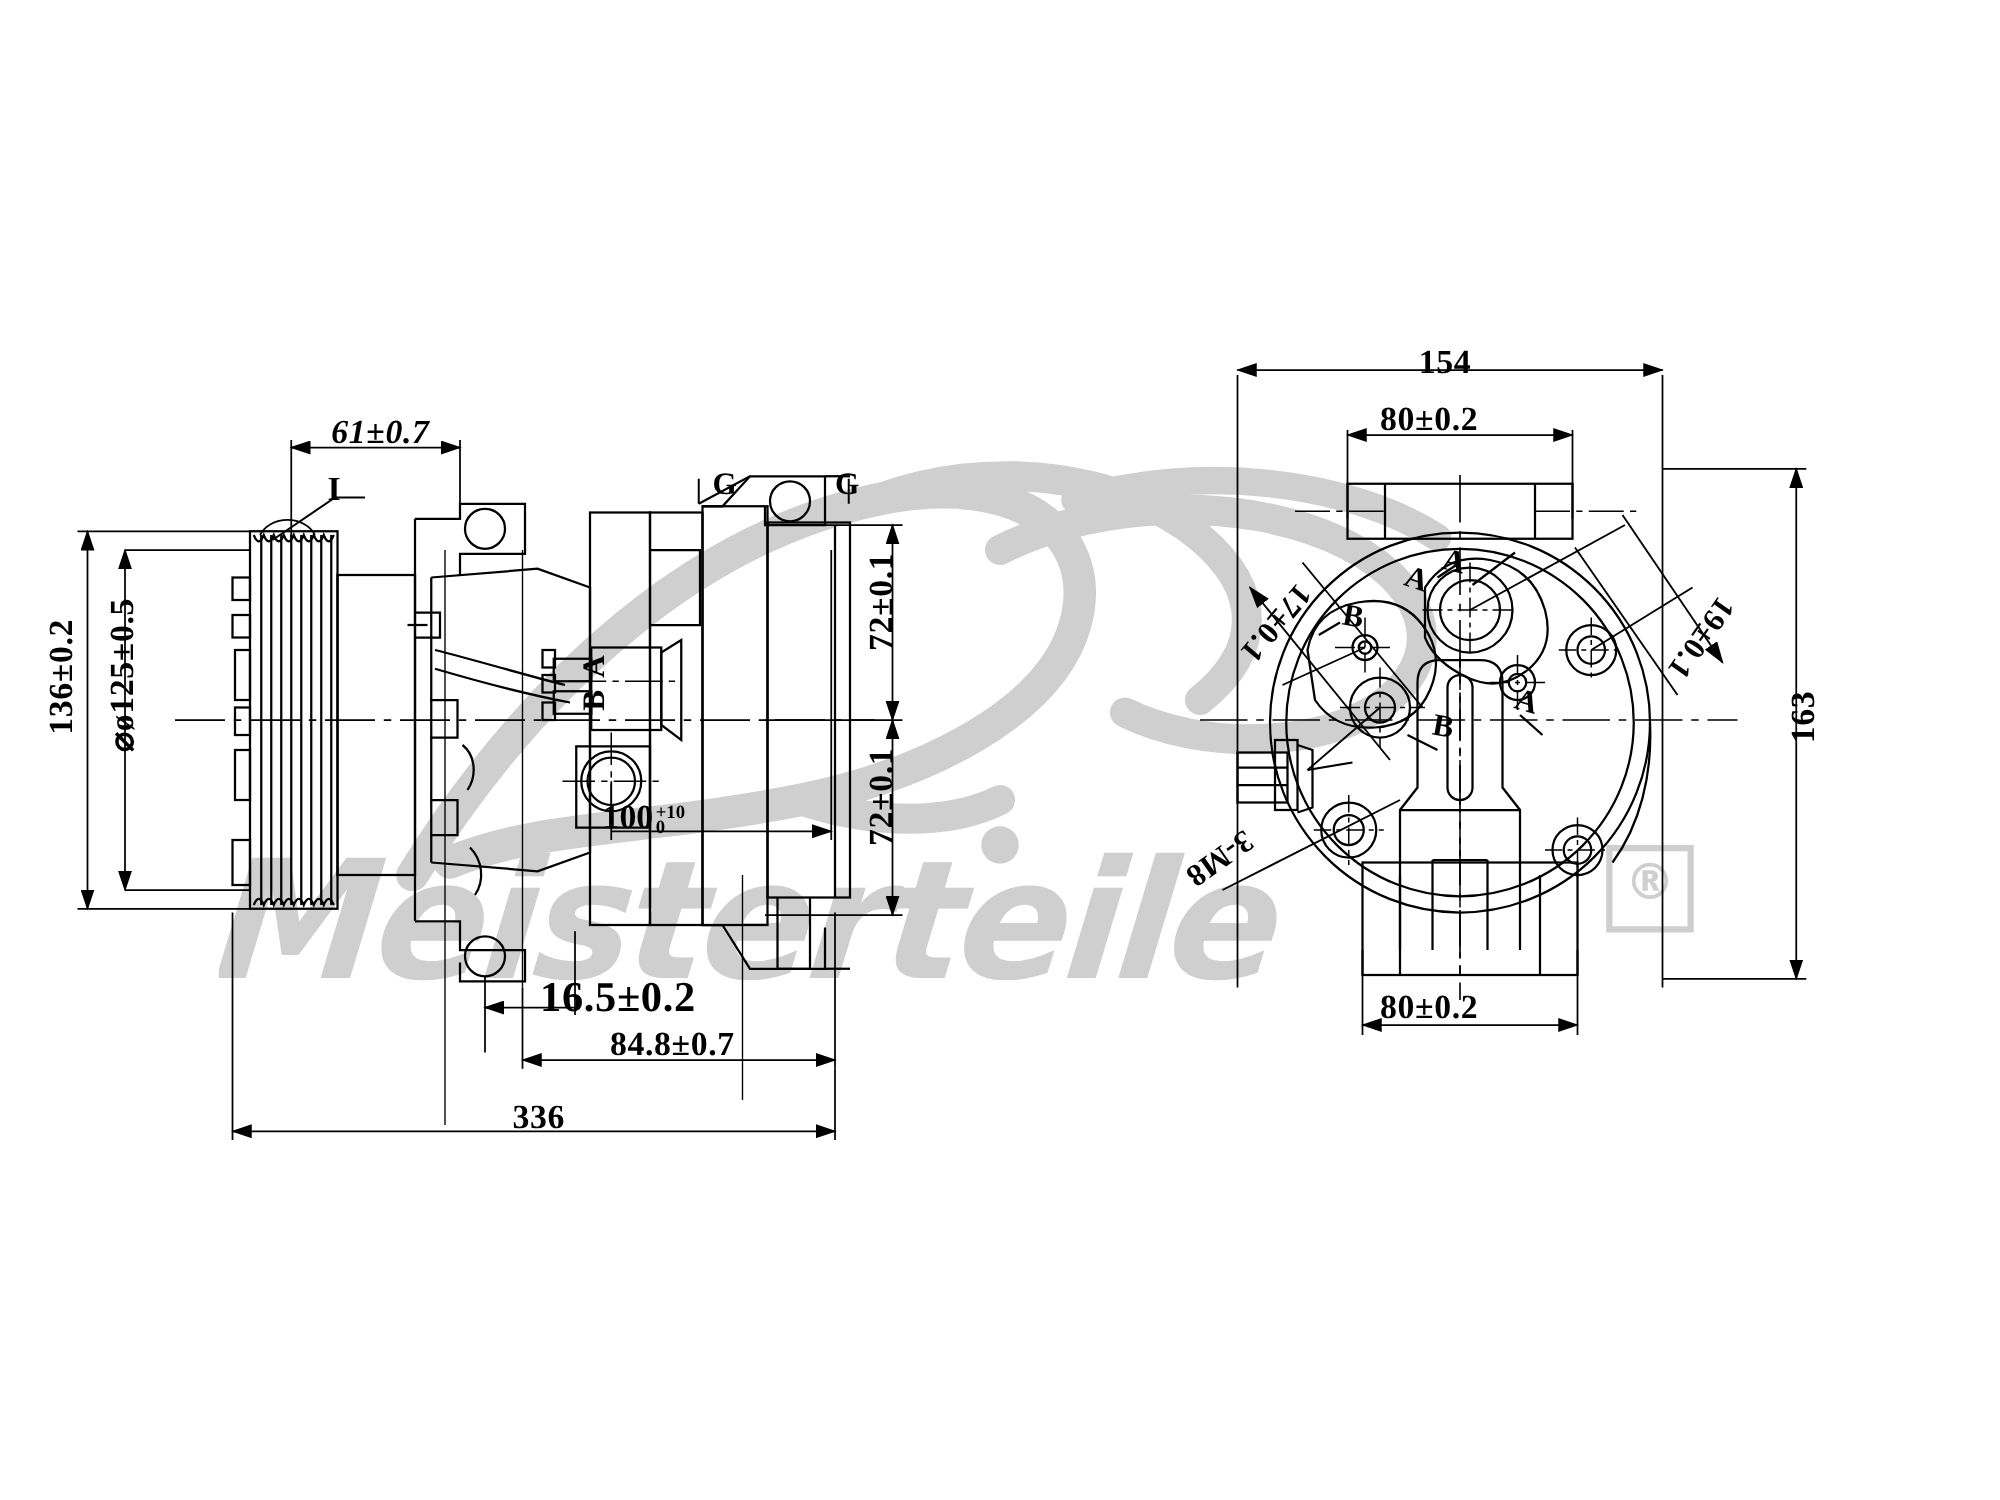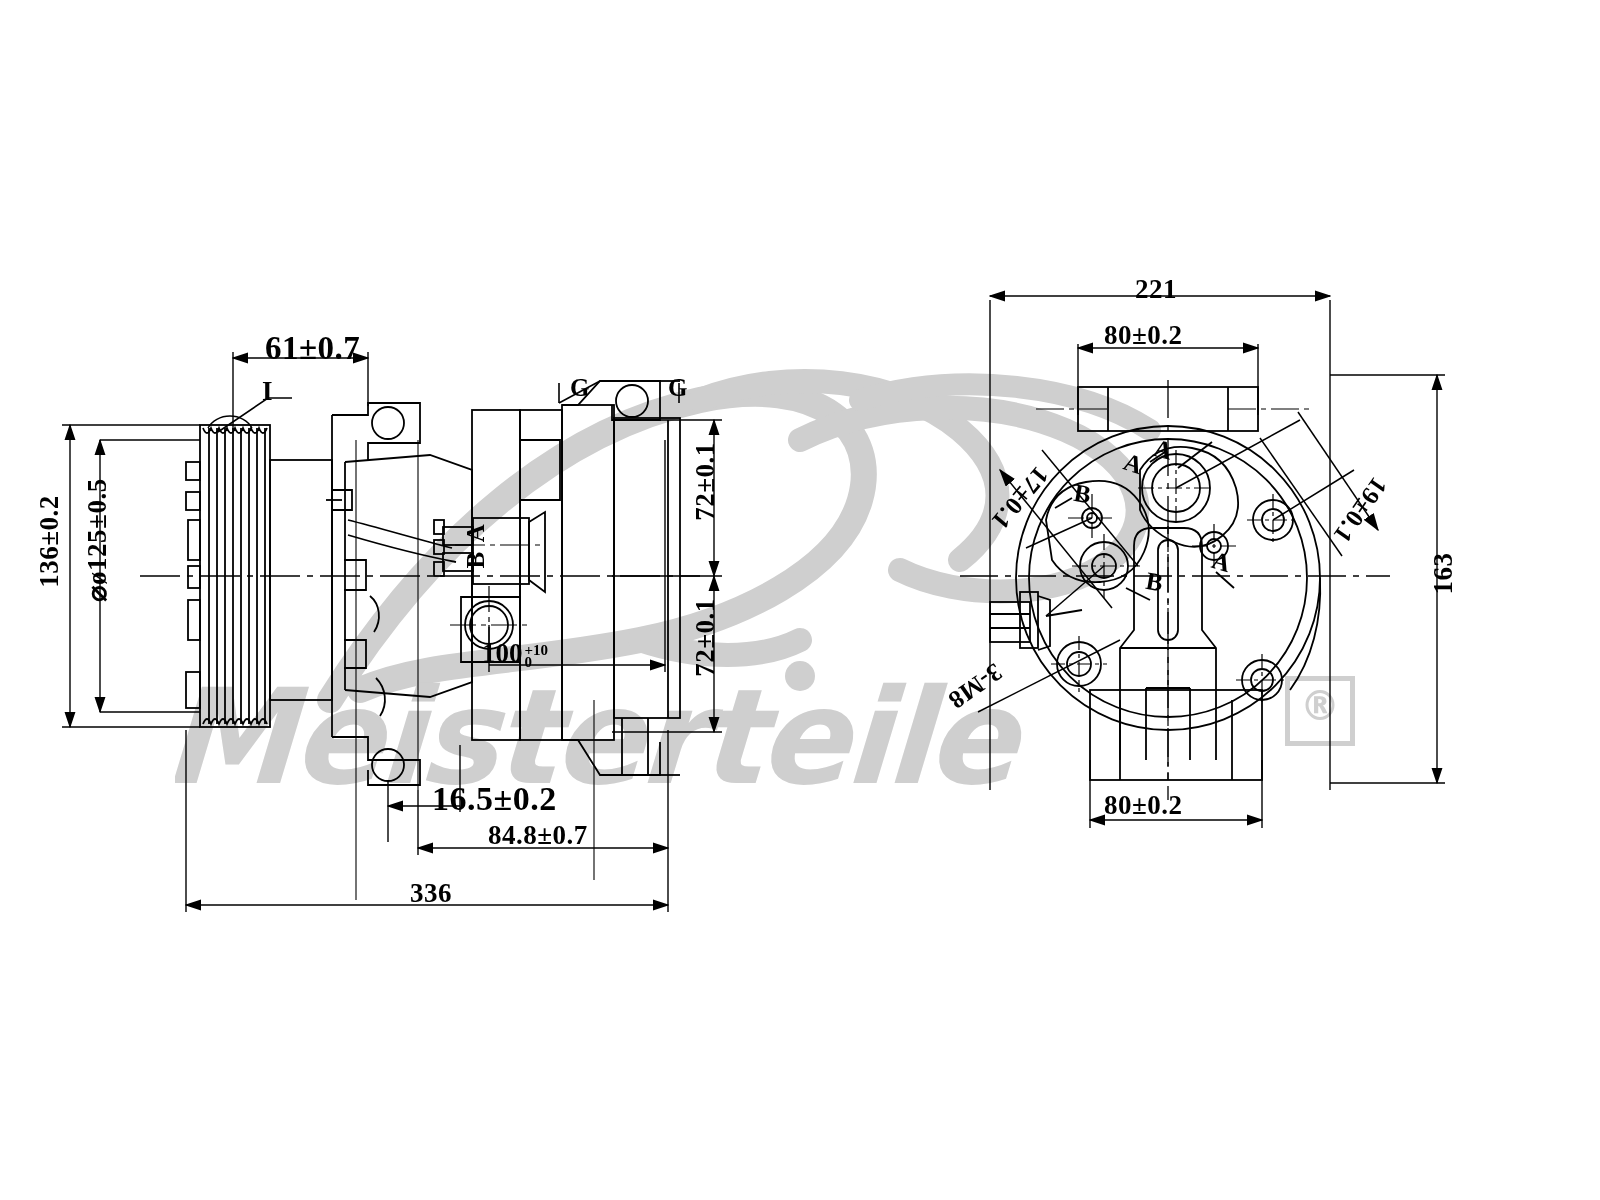--- a/index.html
+++ b/index.html
@@ -318,21 +318,21 @@
       <line x1="1260" y1="438" x2="1342" y2="556"></line>
       <line x1="1176" y1="488" x2="1300" y2="420"></line>
       <line x1="1273" y1="520" x2="1354" y2="470"></line>
 
       <line x1="978" y1="712" x2="1120" y2="640"></line>
     </g>
 
     </g>
   </svg>
 
-  <div class="dimtxt" style="position:absolute;left:265px;top:330px;font-size:33px;">61±0.7</div>
+  <div class="dimtxt" style="position:absolute;left:265px;top:330px;font-size:27px;font-style:italic;">61±0.7</div>
 
   <div class="dimtxt" style="position:absolute;left:-16px;top:526px;font-size:27px;width:130px;text-align:center;
               transform:rotate(-90deg);">136±0.2</div>
 
   <div class="dimtxt" style="position:absolute;left:22px;top:524px;font-size:27px;width:150px;text-align:center;
               transform:rotate(-90deg);">
     <span>⌀</span><span>ø125±0.5</span>
   </div>
 
   <div class="dimtxt" style="position:absolute;left:640px;top:466px;font-size:27px;width:130px;text-align:center;
@@ -357,21 +357,21 @@
   <div class="dimtxt" style="position:absolute;left:262px;top:376px;font-size:27px;">I</div>
 
   <div class="dimtxt" style="position:absolute;left:459px;top:519px;font-size:25px;width:34px;text-align:center;
               transform:rotate(-90deg);">A</div>
   <div class="dimtxt" style="position:absolute;left:459px;top:546px;font-size:25px;width:34px;text-align:center;
               transform:rotate(-90deg);">B</div>
 
   <div class="dimtxt" style="position:absolute;left:570px;top:374px;font-size:25px;">G</div>
   <div class="dimtxt" style="position:absolute;left:668px;top:374px;font-size:25px;">G</div>
 
-  <div class="dimtxt" style="position:absolute;left:1135px;top:274px;font-size:27px;">221</div>
+  <div class="dimtxt" style="position:absolute;left:1135px;top:274px;font-size:27px;">154</div>
 
   <div class="dimtxt" style="position:absolute;left:1104px;top:320px;font-size:27px;">80±0.2</div>
 
   <div class="dimtxt" style="position:absolute;left:1398px;top:558px;font-size:27px;width:90px;text-align:center;
               transform:rotate(-90deg);">163</div>
 
   <div class="dimtxt" style="position:absolute;left:1104px;top:790px;font-size:27px;">80±0.2</div>
 
   <div class="dimtxt" style="position:absolute;left:960px;top:484px;font-size:25px;width:120px;text-align:center;
               transform:rotate(-230deg);">17±0.1</div>

